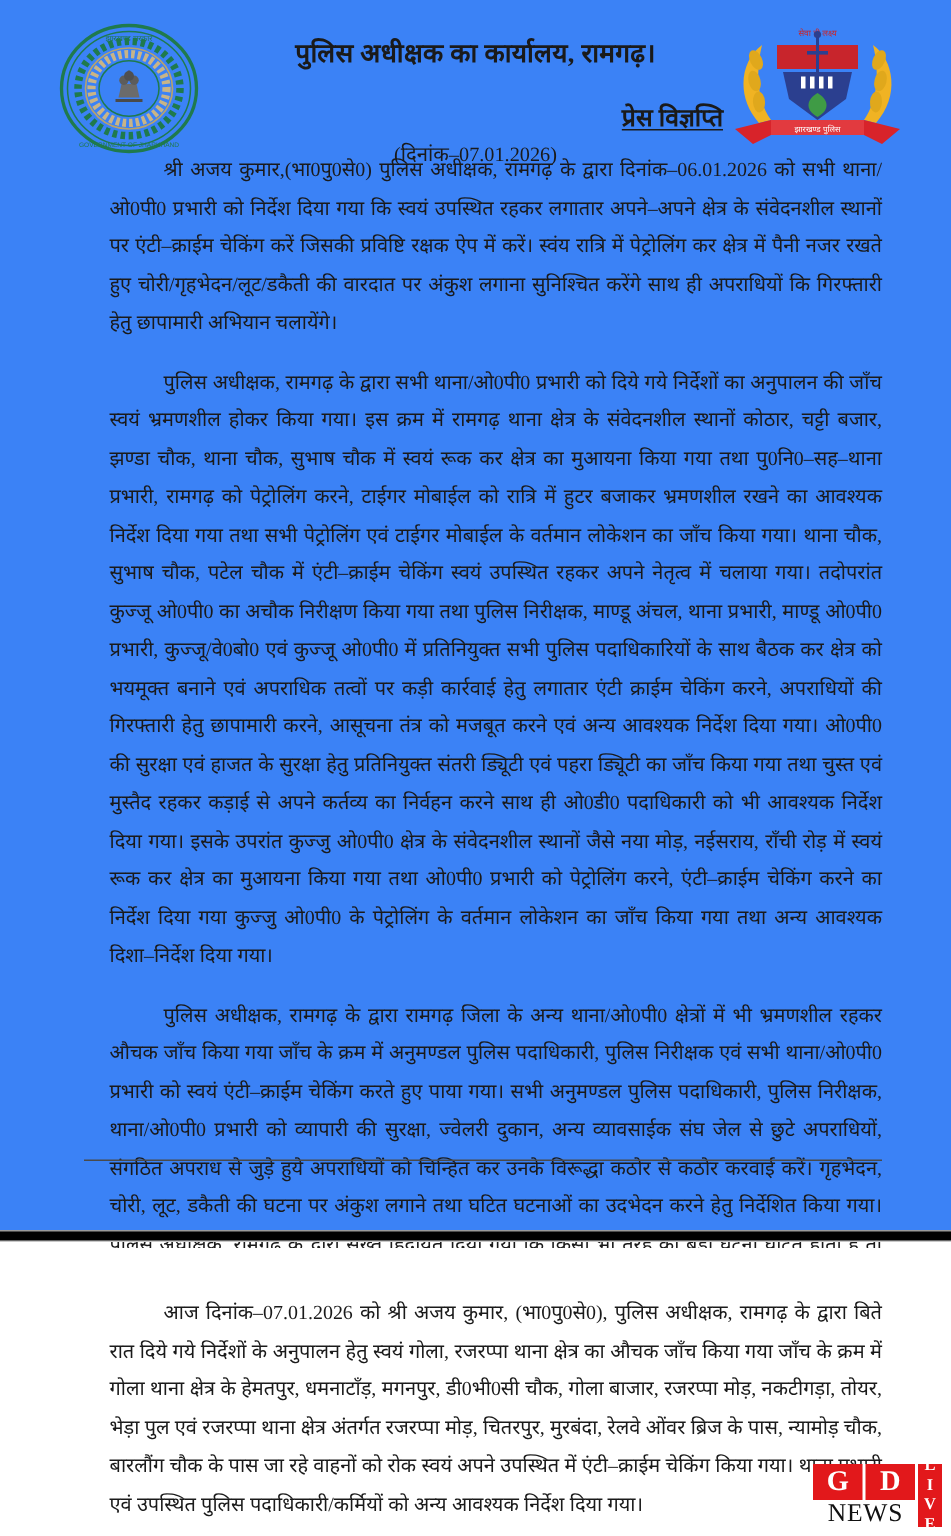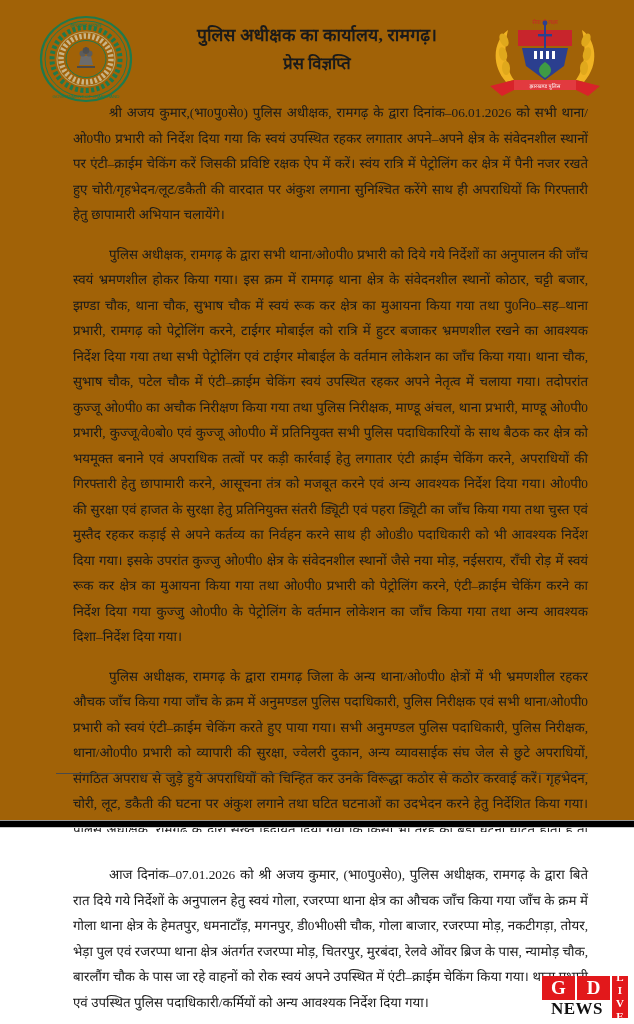--- a/index.html
+++ b/index.html
@@ -14,21 +14,21 @@
     position: relative;
     overflow: hidden;
     font-family: "Liberation Serif", "DejaVu Serif", serif;
     color: #1a1a1a;
     -webkit-font-smoothing: antialiased;
   }
 
   
   .page {
     position: relative;
-    background: #a16207;
+    background: #3b82f6;
     box-sizing: border-box;
   }
   .page-one {
     height: 826px;
     padding: 0;
   }
 
   
   .doc-header {
     position: relative;
@@ -61,22 +61,24 @@
   .office-title {
     font-size: 17.5px;
     font-weight: bold;
     letter-spacing: 0.2px;
     line-height: 1.35;
     white-space: nowrap;
   }
   .release-title {
     font-size: 16.5px;
     font-weight: bold;
+    text-decoration: underline;
     text-underline-offset: 2px;
-    margin-top: 3px;
+    margin-top: 18px;
+    text-align: right;
   }
   .release-date {
     font-size: 13.5px;
     font-weight: normal;
     margin-top: 4px;
   }
 
   
   .body-wrap {
     padding: 0 46px 0 56px;
@@ -155,21 +157,21 @@
     display: flex;
     align-items: center;
     justify-content: center;
     flex: 1 1 0;
     margin-right: 2px;
   }
   .gd-news {
     height: 44%;
     color: #111111;
     font-family: "Liberation Serif", serif;
-    font-weight: bold;
+    font-weight: normal;
     font-size: 17px;
     letter-spacing: 0.5px;
     display: flex;
     align-items: center;
     justify-content: center;
   }
   .gd-live {
     width: 16px;
     background: #e2181b;
     color: #ffffff;
@@ -208,20 +210,21 @@
           <rect x="-0.8" y="-12" width="1.6" height="4" fill="#4f4f4f"></rect>
         </g>
         <text x="48" y="13" text-anchor="middle" font-size="5.2" fill="#1f7a4d" font-family="Liberation Sans, sans-serif">झारखण्ड सरकार</text>
         <text x="48" y="84" text-anchor="middle" font-size="4.4" fill="#1f7a4d" font-family="Liberation Sans, sans-serif">GOVERNMENT OF JHARKHAND</text>
       </svg>
     </div>
 
     <div class="header-center">
       <div class="office-title">पुलिस अधीक्षक का कार्यालय, रामगढ़।</div>
       <div class="release-title">प्रेस विज्ञप्ति</div>
+      <div class="release-date">(दिनांक–07.01.2026)</div>
     </div>
 
     <div class="emblem-right">
       <svg viewBox="0 0 122 92" width="122" height="92" aria-hidden="true">
 
         <g fill="#f0b323">
           <path d="M22,72 C6,54 10,30 24,20 C20,36 20,56 30,70 Z"></path>
           <path d="M100,72 C116,54 112,30 98,20 C102,36 102,56 92,70 Z"></path>
         </g>
         <g fill="#e0a81c">

